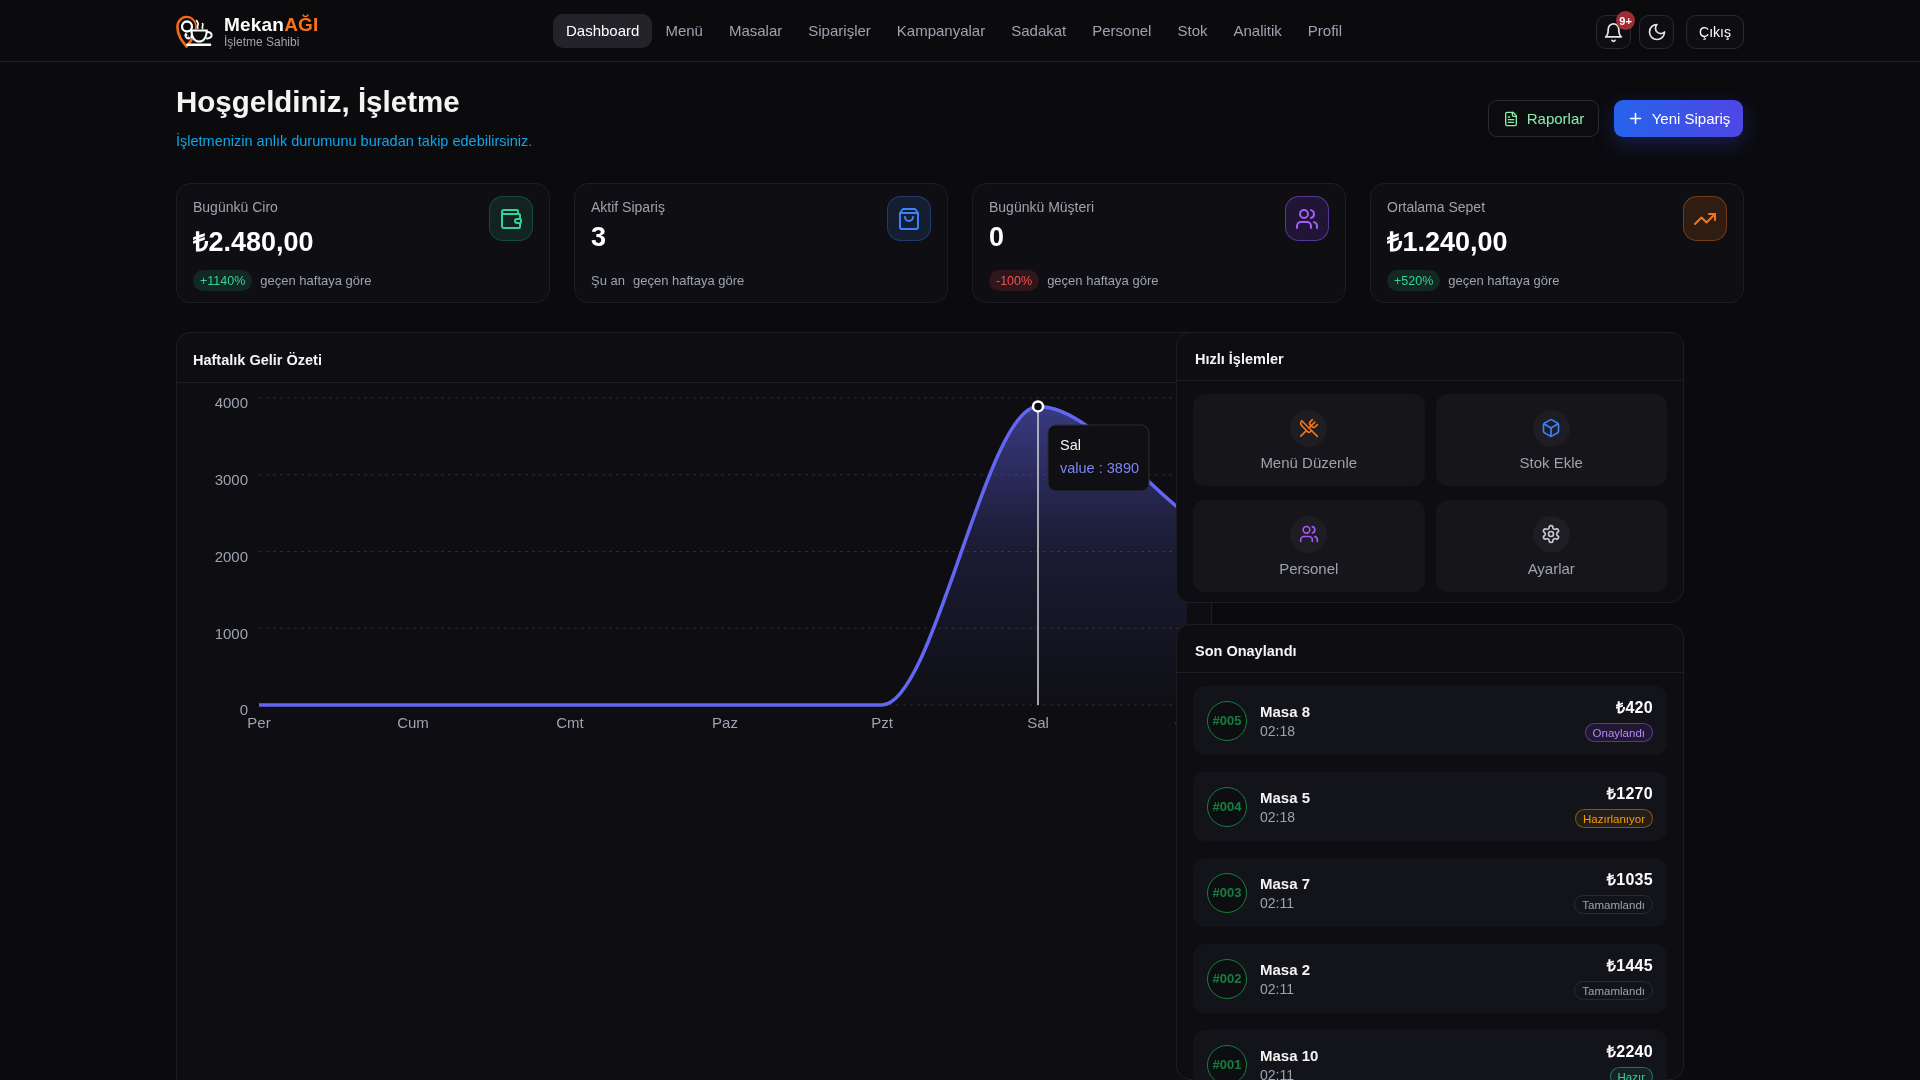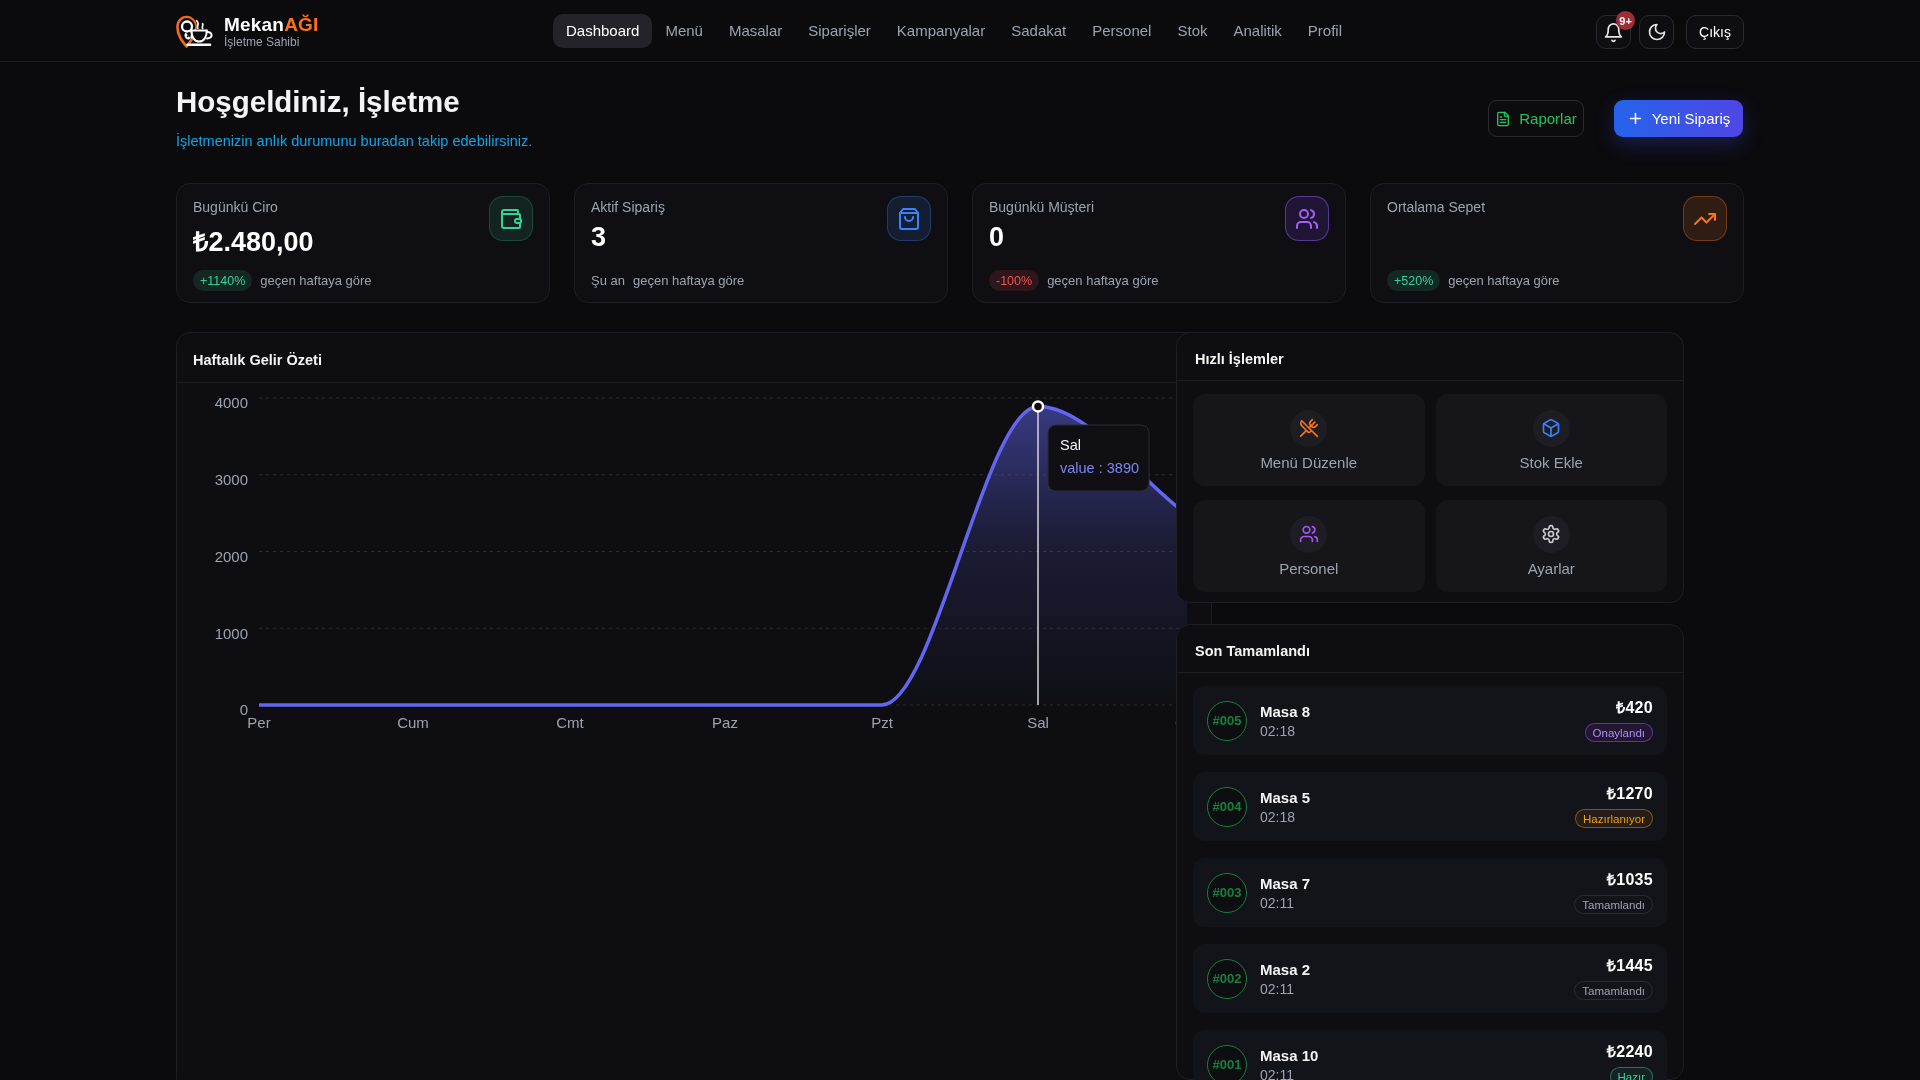--- a/index.html
+++ b/index.html
@@ -44,24 +44,24 @@
   }
   .cikis {
     height:34px; border:1px solid #2a2a31; border-radius:10px; background:#0e0e12;
     color:#fff; font-size:14px; padding:0 12px; display:flex; align-items:center; margin-left:4px;
   }
 
   
   .h1 { position:absolute; left:176px; top:85px; font-size:29.5px; line-height:34px; font-weight:bold; color:#f4f4f5; }
   .sub { position:absolute; left:176px; top:131px; font-size:14.5px; line-height:20px; color:#0ea5e9; }
   .btn-raporlar {
-    position:absolute; left:1488px; top:100px; width:96px; height:37px;
+    position:absolute; left:1488px; top:100px; width:111px; height:37px;
     border:1px solid #2a2a31; border-radius:9px; background:#0c0c0f;
     display:flex; align-items:center; justify-content:center; gap:8px;
-    color:#22c55e; font-size:15px;
+    color:#86efac; font-size:15px;
   }
   .btn-yeni {
     position:absolute; left:1614px; top:100px; width:129px; height:37px;
     border-radius:9px; background:linear-gradient(90deg,#2563eb,#4f46e5);
     display:flex; align-items:center; justify-content:center; gap:8px;
     color:#fff; font-size:15px; box-shadow:0 7px 20px rgba(67,76,240,.28);
   }
 
   
   .stat {
@@ -249,20 +249,21 @@
     <svg width="24" height="24" viewBox="0 0 24 24" fill="none" stroke="currentColor" stroke-width="2" stroke-linecap="round" stroke-linejoin="round">
         <path d="M16 21v-2a4 4 0 0 0-4-4H6a4 4 0 0 0-4 4v2"></path>
         <circle cx="9" cy="7" r="4"></circle>
         <path d="M22 21v-2a4 4 0 0 0-3-3.87"></path>
         <path d="M16 3.13a4 4 0 0 1 0 7.75"></path>
       </svg>
   </div>
 </div>
 <div class="stat" style="left:1370px;">
   <div class="label">Ortalama Sepet</div>
+  <div class="value">₺1.240,00</div>
   <div class="foot">
       <span class="pill green">+520%</span>
       <span>geçen haftaya göre</span>
     </div>
   <div class="icon ic-orange">
     <svg width="24" height="24" viewBox="0 0 24 24" fill="none" stroke="currentColor" stroke-width="2" stroke-linecap="round" stroke-linejoin="round">
         <polyline points="22 7 13.5 15.5 8.5 10.5 2 17"></polyline>
         <polyline points="16 7 22 7 22 13"></polyline>
       </svg>
   </div>
@@ -356,21 +357,21 @@
             <path d="M12.22 2h-.44a2 2 0 0 0-2 2v.18a2 2 0 0 1-1 1.73l-.43.25a2 2 0 0 1-2 0l-.15-.08a2 2 0 0 0-2.73.73l-.22.38a2 2 0 0 0 .73 2.73l.15.1a2 2 0 0 1 1 1.72v.51a2 2 0 0 1-1 1.74l-.15.09a2 2 0 0 0-.73 2.73l.22.38a2 2 0 0 0 2.73.73l.15-.08a2 2 0 0 1 2 0l.43.25a2 2 0 0 1 1 1.73V20a2 2 0 0 0 2 2h.44a2 2 0 0 0 2-2v-.18a2 2 0 0 1 1-1.73l.43-.25a2 2 0 0 1 2 0l.15.08a2 2 0 0 0 2.73-.73l.22-.39a2 2 0 0 0-.73-2.73l-.15-.08a2 2 0 0 1-1-1.74v-.5a2 2 0 0 1 1-1.74l.15-.09a2 2 0 0 0 .73-2.73l-.22-.38a2 2 0 0 0-2.73-.73l-.15.08a2 2 0 0 1-2 0l-.43-.25a2 2 0 0 1-1-1.73V4a2 2 0 0 0-2-2z"></path>
             <circle cx="12" cy="12" r="3"></circle>
           </svg>
         </div>
       <div class="qlabel">Ayarlar</div>
     </div>
   </div>
 </div>
 
 <div class="sidecard orders">
-  <div class="title">Son Tamamlandı</div>
+  <div class="title">Son Onaylandı</div>
   <div class="divider"></div>
   <div class="olist">
     <div class="orow">
       <div class="num">#005</div>
       <div class="mid">
           <div class="mname">Masa 8</div>
           <div class="mtime">02:18</div>
         </div>
       <div class="right">
           <div class="price">₺420</div>

